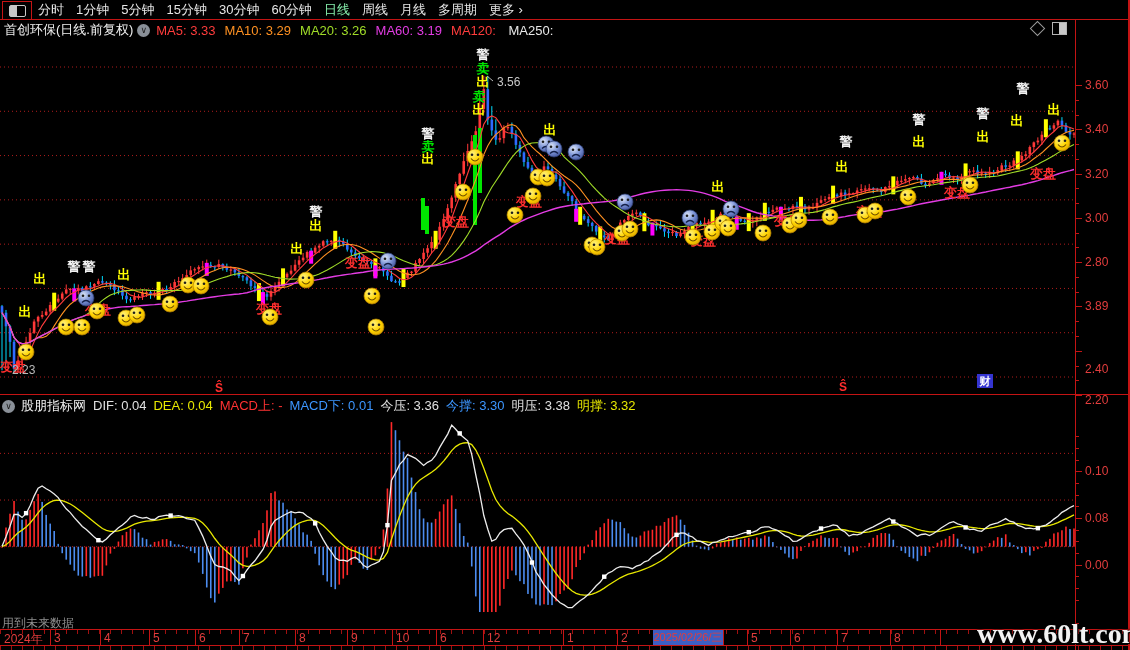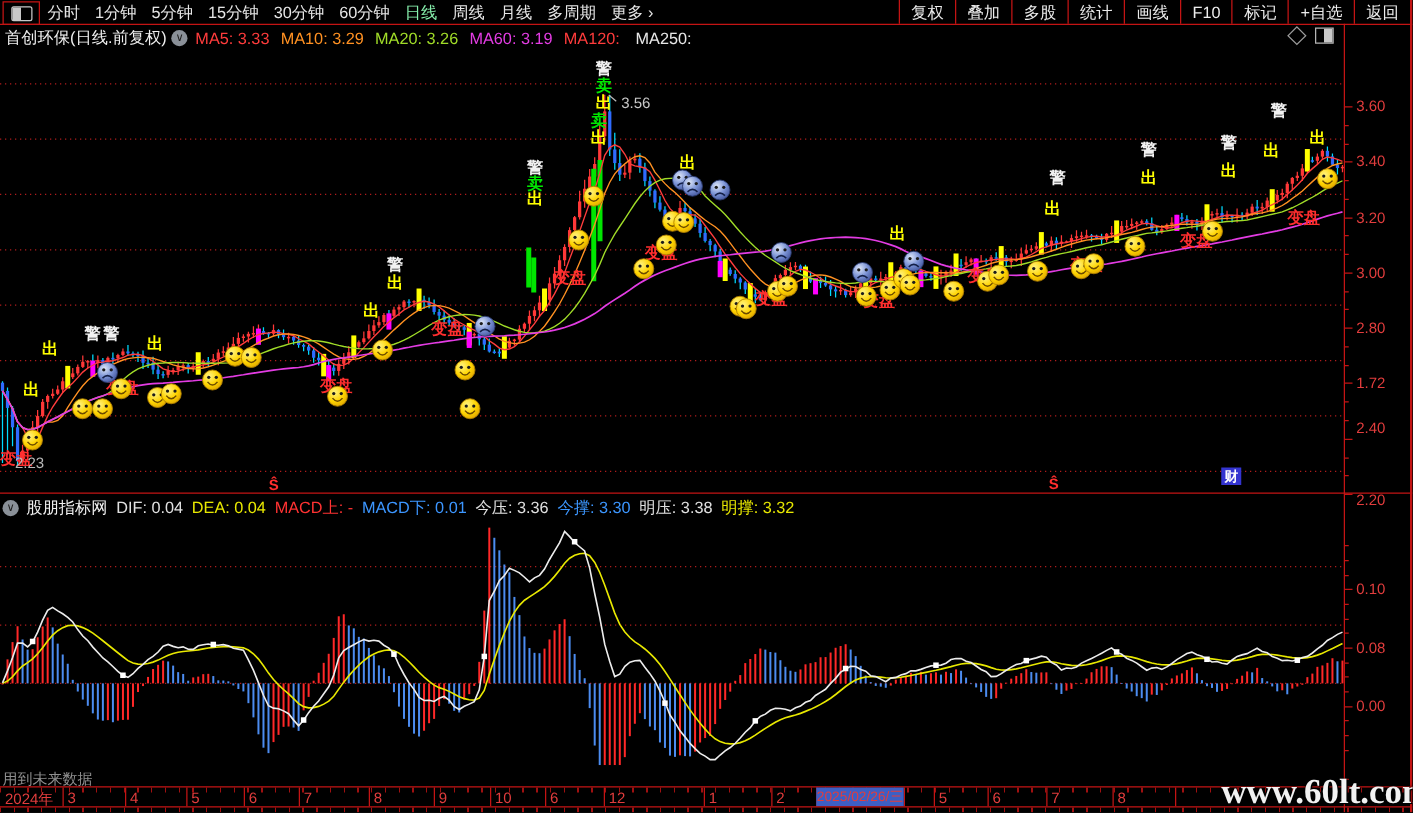--- a/index.html
+++ b/index.html
@@ -62,31 +62,20 @@
         <span class="ptab">1分钟</span>
         <span class="ptab">5分钟</span>
         <span class="ptab">15分钟</span>
         <span class="ptab">30分钟</span>
         <span class="ptab">60分钟</span>
         <span class="ptab act">日线</span>
         <span class="ptab">周线</span>
         <span class="ptab">月线</span>
         <span class="ptab">多周期</span>
         <span class="ptab">更多 ›</span>
-      </div>
-    <div id="topbar-right">
-        <span class="tbtn">复权</span>
-        <span class="tbtn">叠加</span>
-        <span class="tbtn">多股</span>
-        <span class="tbtn">统计</span>
-        <span class="tbtn">画线</span>
-        <span class="tbtn">F10</span>
-        <span class="tbtn">标记</span>
-        <span class="tbtn">+自选</span>
-        <span class="tbtn">返回</span>
       </div>
   </div>
   <div class="hline" style="left:0;top:19px;width:1130px;"></div>
 
   <div id="titlebar">
     <span id="stock-title">首创环保(日线.前复权)</span>
     <span class="circle-chevron">∨</span>
     <span id="ma-row"><span class="ma" style="color: rgb(255, 60, 60);">MA5: 3.33</span><span class="ma" style="color: rgb(255, 145, 34);">MA10: 3.29</span><span class="ma" style="color: rgb(160, 220, 40);">MA20: 3.26</span><span class="ma" style="color: rgb(227, 60, 227);">MA60: 3.19</span><span class="ma" style="color: rgb(255, 60, 60);">MA120: </span><span class="ma" style="color: rgb(232, 232, 232);">MA250: </span></span>
   </div>
   <div id="title-icons">
@@ -1308,23 +1297,23 @@
       <div class="axlbl" style="top: 41px;">3.60</div>
       <div class="tick" style="top: 48px; width: 6px;"></div>
       <div class="axlbl" style="top: 85.2857px;">3.40</div>
       <div class="tick" style="top: 92.2857px; width: 6px;"></div>
       <div class="axlbl" style="top: 129.571px;">3.20</div>
       <div class="tick" style="top: 136.571px; width: 6px;"></div>
       <div class="axlbl" style="top: 173.857px;">3.00</div>
       <div class="tick" style="top: 180.857px; width: 6px;"></div>
       <div class="axlbl" style="top: 218.143px;">2.80</div>
       <div class="tick" style="top: 225.143px; width: 6px;"></div>
-      <div class="axlbl" style="top: 262.429px;">1.72</div>
+      <div class="axlbl" style="top: 262.429px;">3.89</div>
       <div class="tick" style="top: 269.429px; width: 6px;"></div>
-      <div class="axlbl" style="top: 298px;">2.40</div>
+      <div class="axlbl" style="top: 325px;">2.40</div>
       <div class="tick" style="top: 313.714px; width: 6px;"></div>
       <div class="axlbl" style="top: 356px;">2.20</div>
       <div class="tick" style="top: 358px; width: 6px;"></div>
       <div class="tick" style="top: 62.7693px; width: 3px;"></div>
       <div class="tick" style="top: 77.5386px; width: 3px;"></div>
       <div class="tick" style="top: 107.077px; width: 3px;"></div>
       <div class="tick" style="top: 121.846px; width: 3px;"></div>
       <div class="tick" style="top: 151.385px; width: 3px;"></div>
       <div class="tick" style="top: 166.154px; width: 3px;"></div>
       <div class="tick" style="top: 195.693px; width: 3px;"></div>

